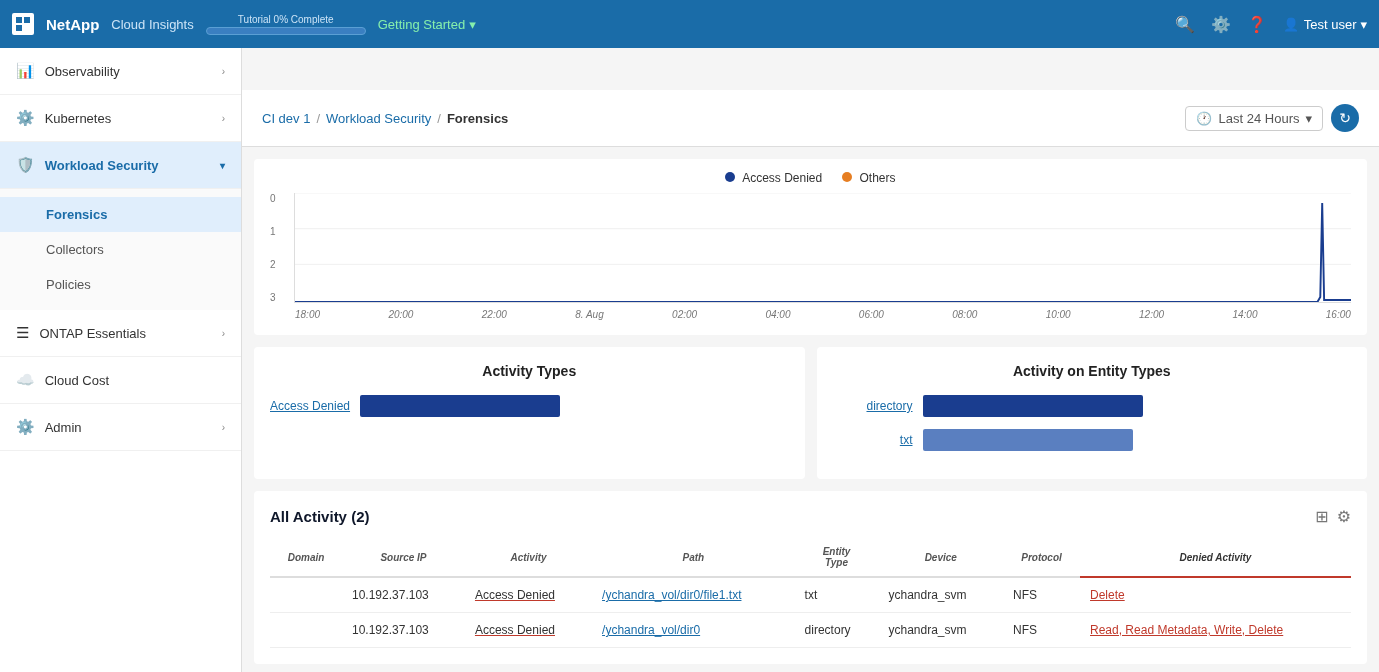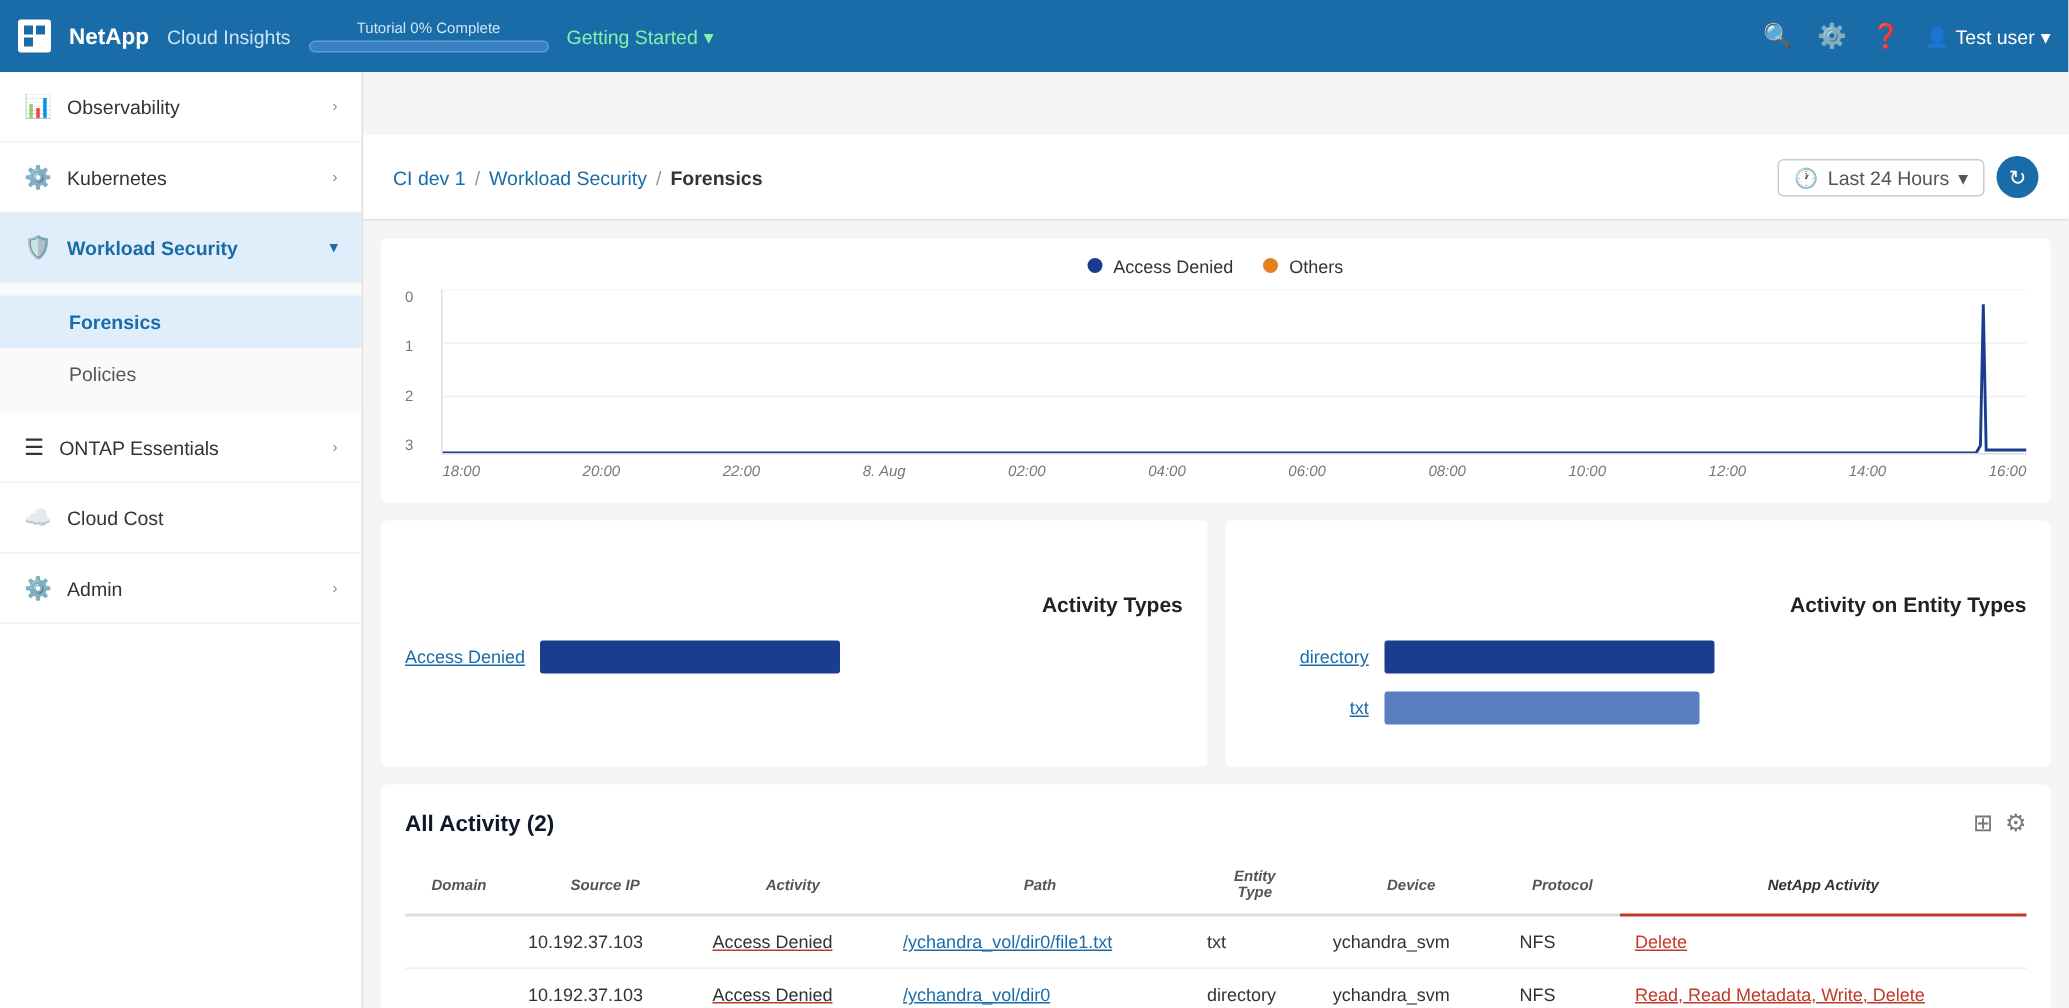--- a/index.html
+++ b/index.html
@@ -107,21 +107,21 @@
       display: flex;
       gap: 12px;
       margin: 0 12px 12px;
     }
     .bar-chart-box {
       background: white;
       border-radius: 4px;
       padding: 16px;
       flex: 1;
     }
-    .bar-chart-title { font-size: 14px; font-weight: bold; text-align: right; margin-bottom: 16px; color: #222; margin-top: 32px; }
+    .bar-chart-title { font-size: 14px; font-weight: bold; text-align: center; margin-bottom: 16px; color: #222; }
     .bar-row { display: flex; align-items: center; gap: 10px; margin-bottom: 12px; }
     .bar-label { text-align: right; min-width: 80px; font-size: 12px; color: #1a6ca8; text-decoration: underline; cursor: pointer; }
     .bar-fill { height: 22px; border-radius: 2px; }
     .bar-fill.dark-blue { background: #1a3d8f; }
     .bar-fill.med-blue { background: #5a7fc0; }
 
     
     .table-section {
       background: white;
       margin: 0 12px 12px;
@@ -192,20 +192,21 @@
       <span class="item-label">Kubernetes</span>
       <span class="chevron">›</span>
     </div>
     <div class="sidebar-item active">
       <span class="item-icon" style="color:#1a6ca8;">🛡️</span>
       <span class="item-label">Workload Security</span>
       <span class="chevron" style="color:#1a6ca8;">▾</span>
     </div>
     <div class="sidebar-sub">
       <div class="sidebar-sub-item active">Forensics</div>
+      <div class="sidebar-sub-item">Collectors</div>
       <div class="sidebar-sub-item">Policies</div>
     </div>
     <div class="sidebar-item">
       <span class="item-icon">☰</span>
       <span class="item-label">ONTAP Essentials</span>
       <span class="chevron">›</span>
     </div>
     <div class="sidebar-item">
       <span class="item-icon">☁️</span>
       <span class="item-label">Cloud Cost</span>
@@ -316,21 +317,21 @@
       <table>
         <thead>
           <tr>
             <th>Domain</th>
             <th>Source IP</th>
             <th>Activity</th>
             <th>Path</th>
             <th>Entity<br>Type</th>
             <th>Device</th>
             <th>Protocol</th>
-            <th class="underline">NetApp Activity</th>
+            <th class="underline">Denied Activity</th>
           </tr>
         </thead>
         <tbody>
           <tr>
             <td></td>
             <td>10.192.37.103</td>
             <td><span class="link-underline-red">Access Denied</span></td>
             <td><span class="link-blue">/ychandra_vol/dir0/file1.txt</span></td>
             <td>txt</td>
             <td>ychandra_svm</td>

